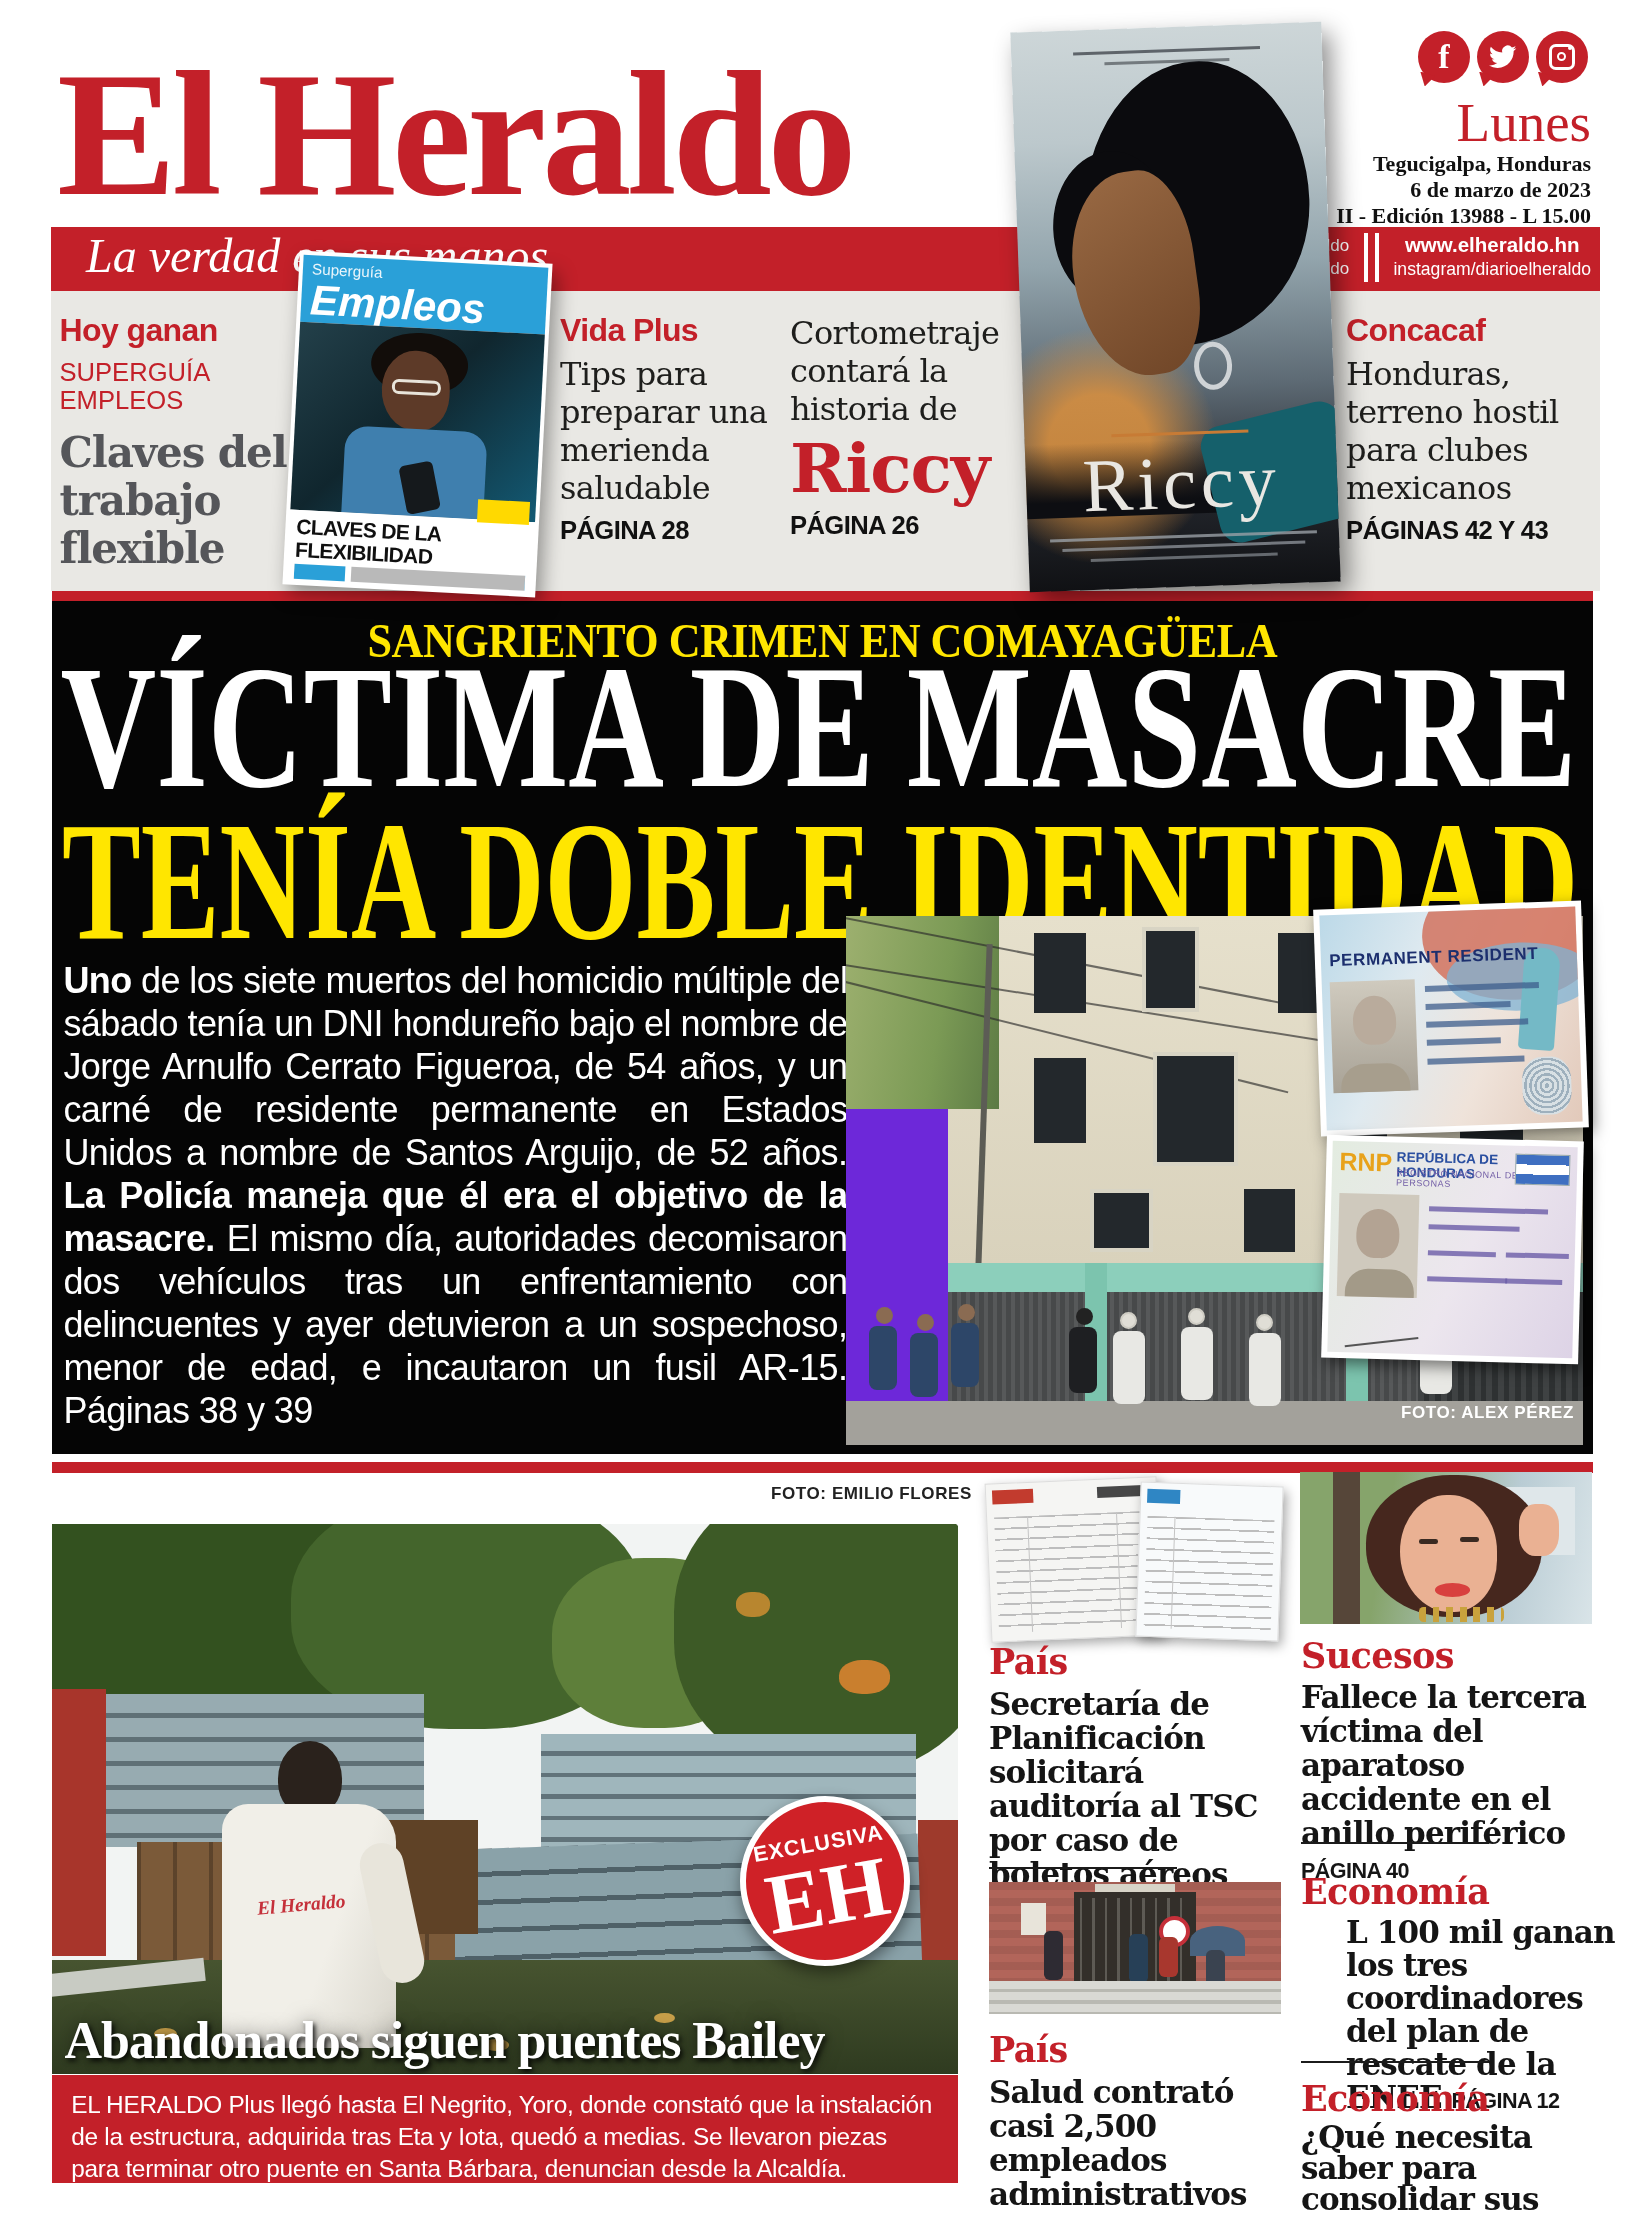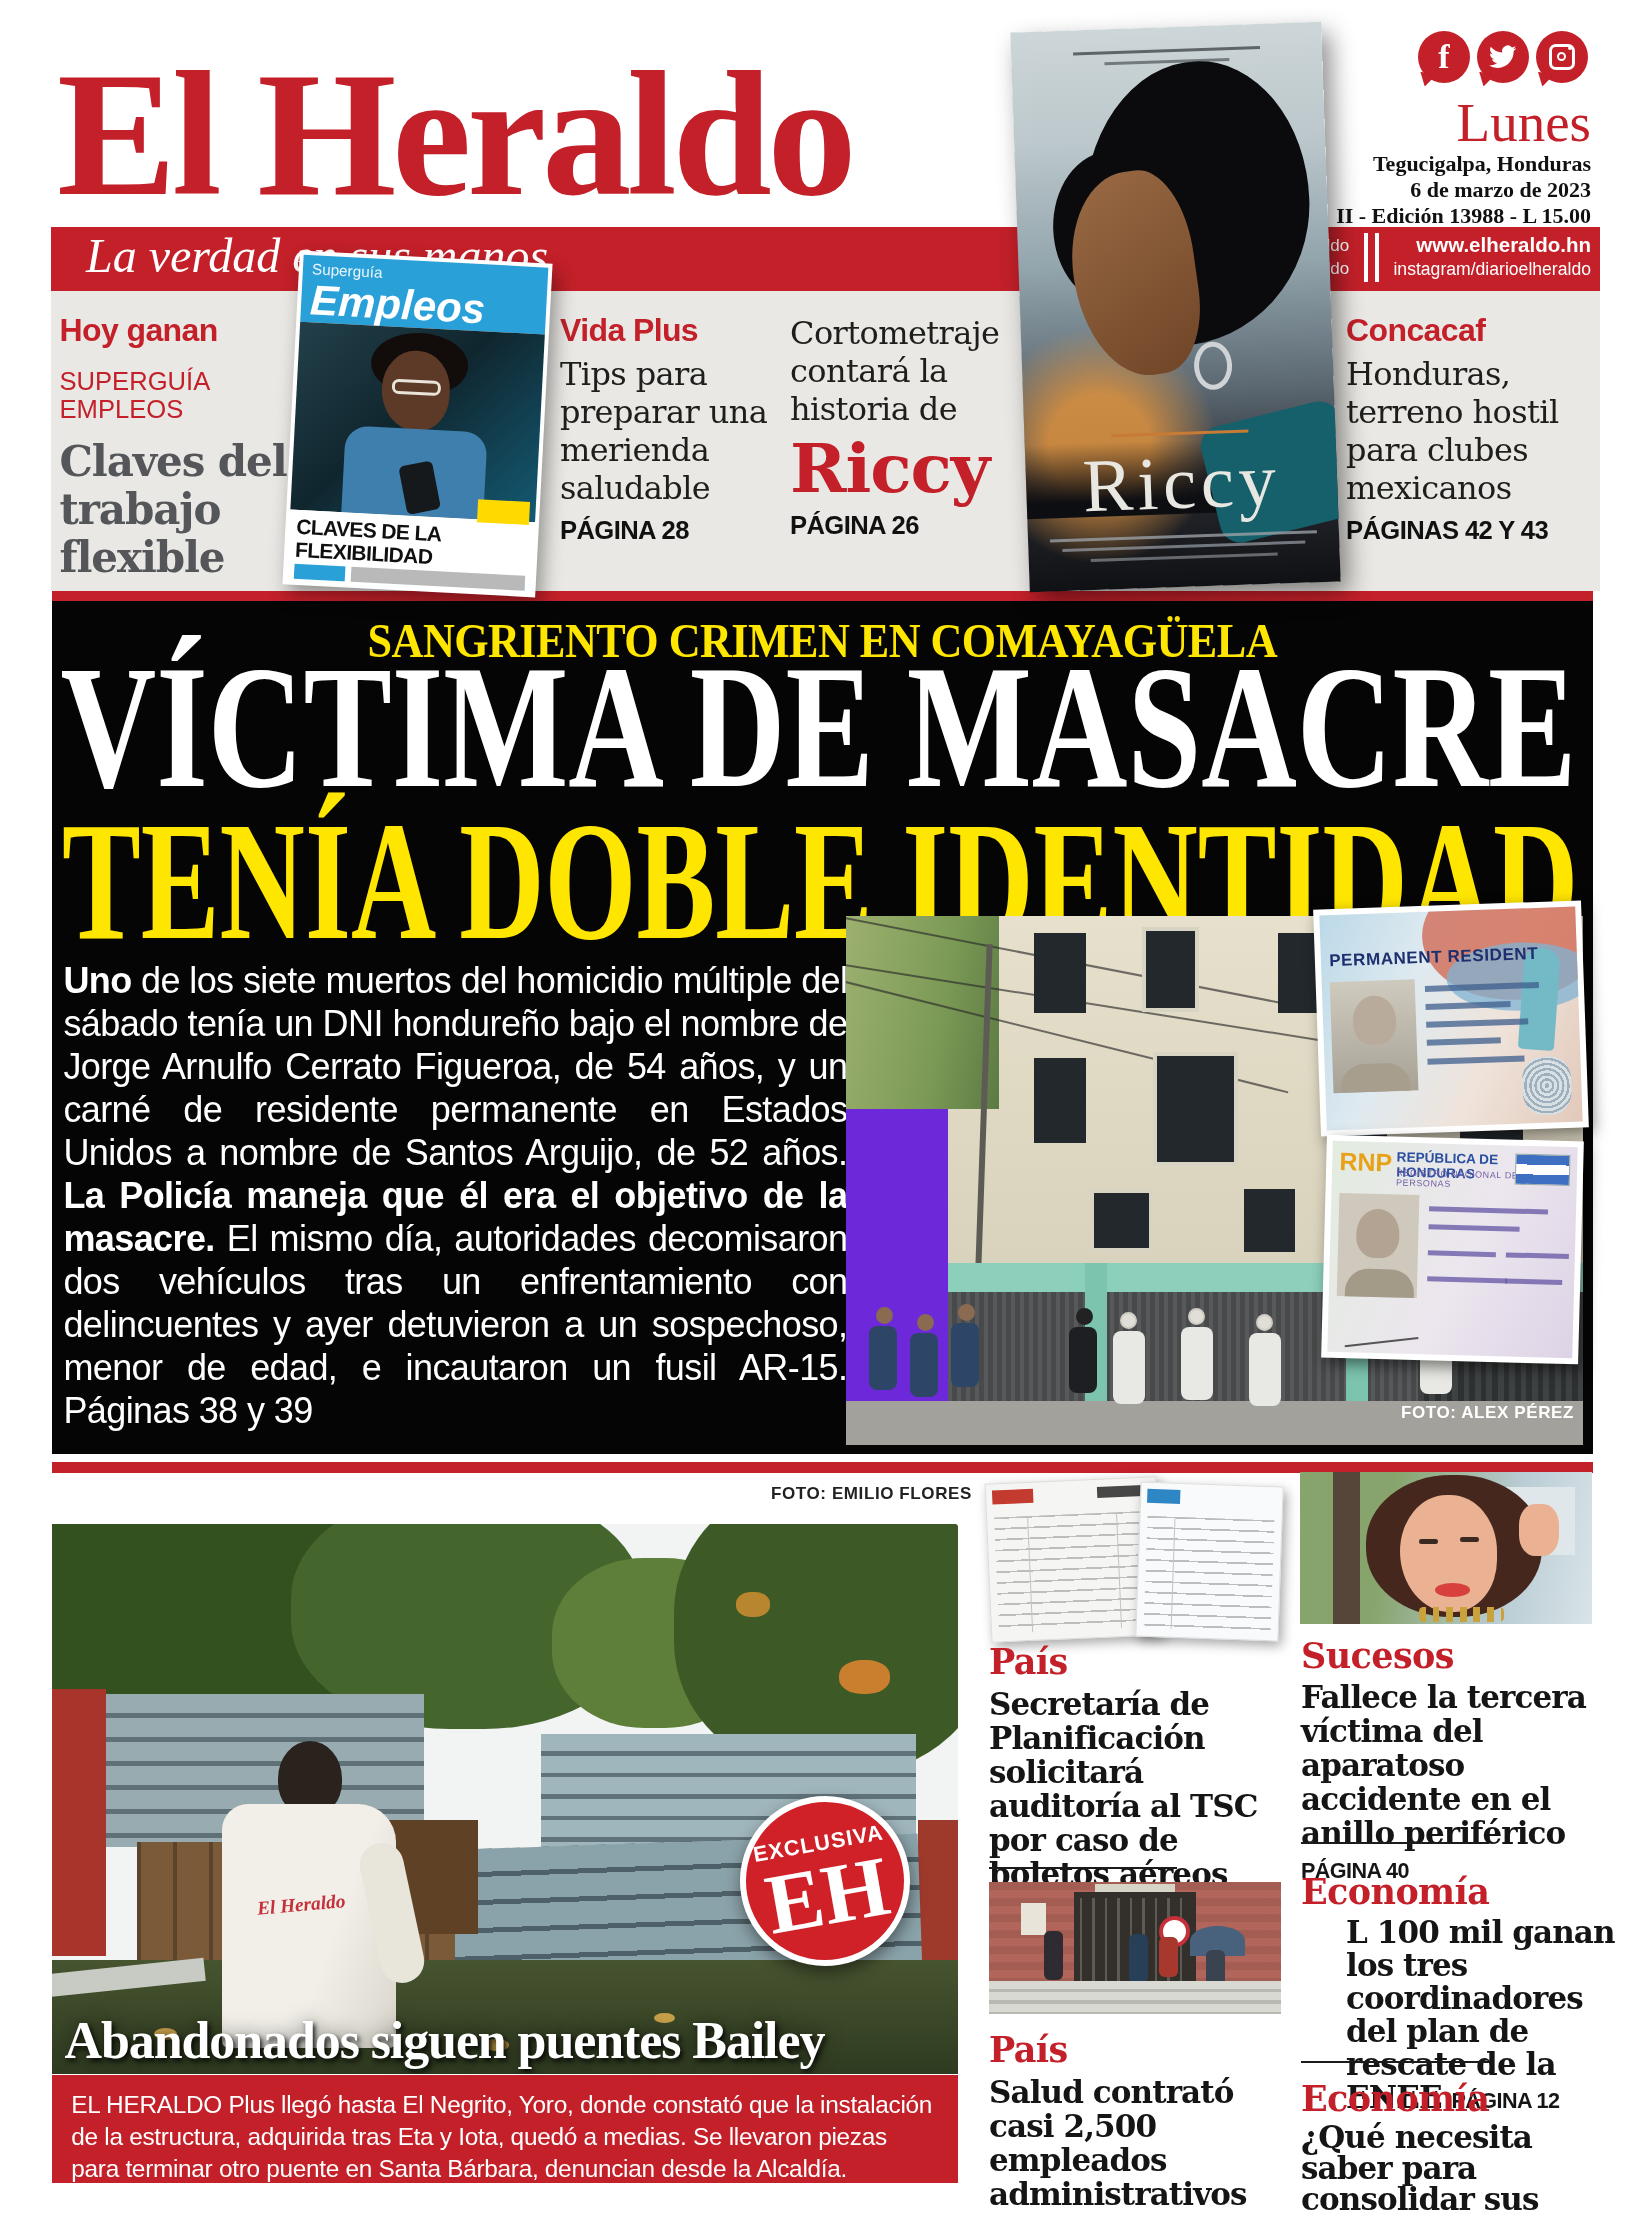--- a/index.html
+++ b/index.html
@@ -32,28 +32,28 @@
   .dateline{color:#111;font-weight:bold;font-size:22px;line-height:26px}
 
   
   .tagband{position:absolute;left:51px;top:227px;width:1549px;height:64px;background:var(--red)}
   .tagline{position:absolute;left:35px;top:1.1px;font-family:"Liberation Serif",serif;font-style:italic;
            font-size:48px;color:#fff;white-space:nowrap}
   .handles{position:absolute;right:9px;top:5.7px;display:flex;align-items:center;gap:12.5px;color:#fff}
   .handles .hl{text-align:right;font-size:17px;line-height:23px}
   .pipes{width:19.3px;height:49px;background:
      linear-gradient(90deg,transparent 0 2.3px,#fff 2.3px 6.3px,transparent 6.3px 13px,#fff 13px 17px,transparent 17px)}
-  .handles .hr{text-align:right;line-height:24px}
+  .handles .hr{text-align:center;line-height:24px}
   .hr .web{font-weight:bold;font-size:20.5px}
   .hr .insta{font-size:17.6px}
 
   
   .teasers{position:absolute;left:51px;top:291px;width:1549px;height:300px;background:var(--band)}
   .t-label{color:var(--red);font-weight:bold;font-size:32px;line-height:33px;letter-spacing:-0.6px}
-  .t-sub{color:var(--red);font-size:25.6px;line-height:28px;margin-top:20px;letter-spacing:0}
+  .t-sub{color:var(--red);font-size:25.6px;line-height:28px;margin-top:11px;letter-spacing:0}
   .t-head-big{color:var(--slab);font-family:"DejaVu Serif",serif;font-weight:bold;
               font-size:42px;line-height:48px;letter-spacing:-1.1px;margin-top:14.8px}
   .t-head{color:#1e1e1c;font-family:"DejaVu Serif",serif;font-size:32px;line-height:38px;margin-top:8px;letter-spacing:-0.6px}
   .t-page{color:#111;font-weight:bold;font-size:25.6px;margin-top:9px;letter-spacing:-0.6px}
   .t-free{position:absolute;left:8.5px;top:23px;width:244px}
   .t-vida{position:absolute;left:509px;top:23px;width:210px}
   .t-corto{position:absolute;left:739px;top:23px;width:222px}
   .t-corto .riccy{color:var(--red);font-family:"DejaVu Serif",serif;font-weight:bold;
                   font-size:68px;line-height:68px;margin-top:5.7px;letter-spacing:-1.1px}
   .t-conca{position:absolute;left:1295px;top:23px;width:256px}

